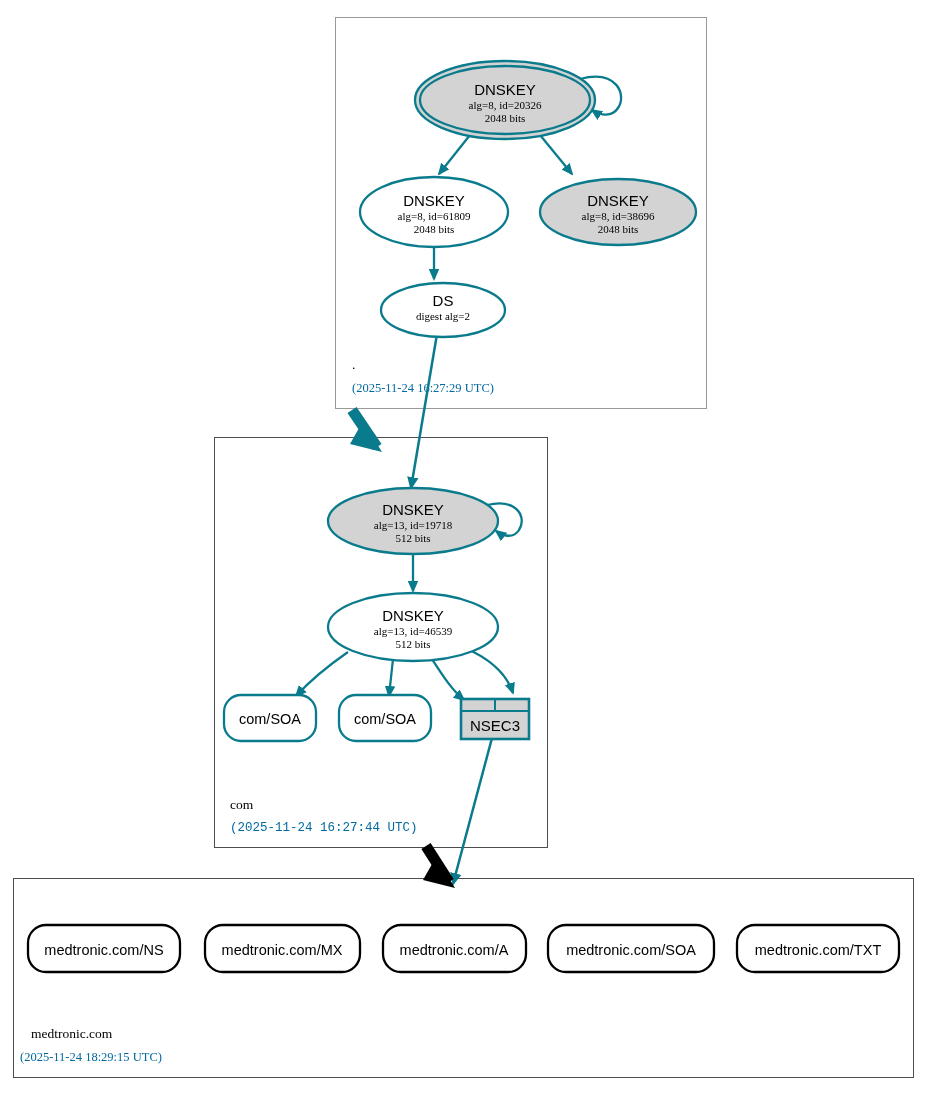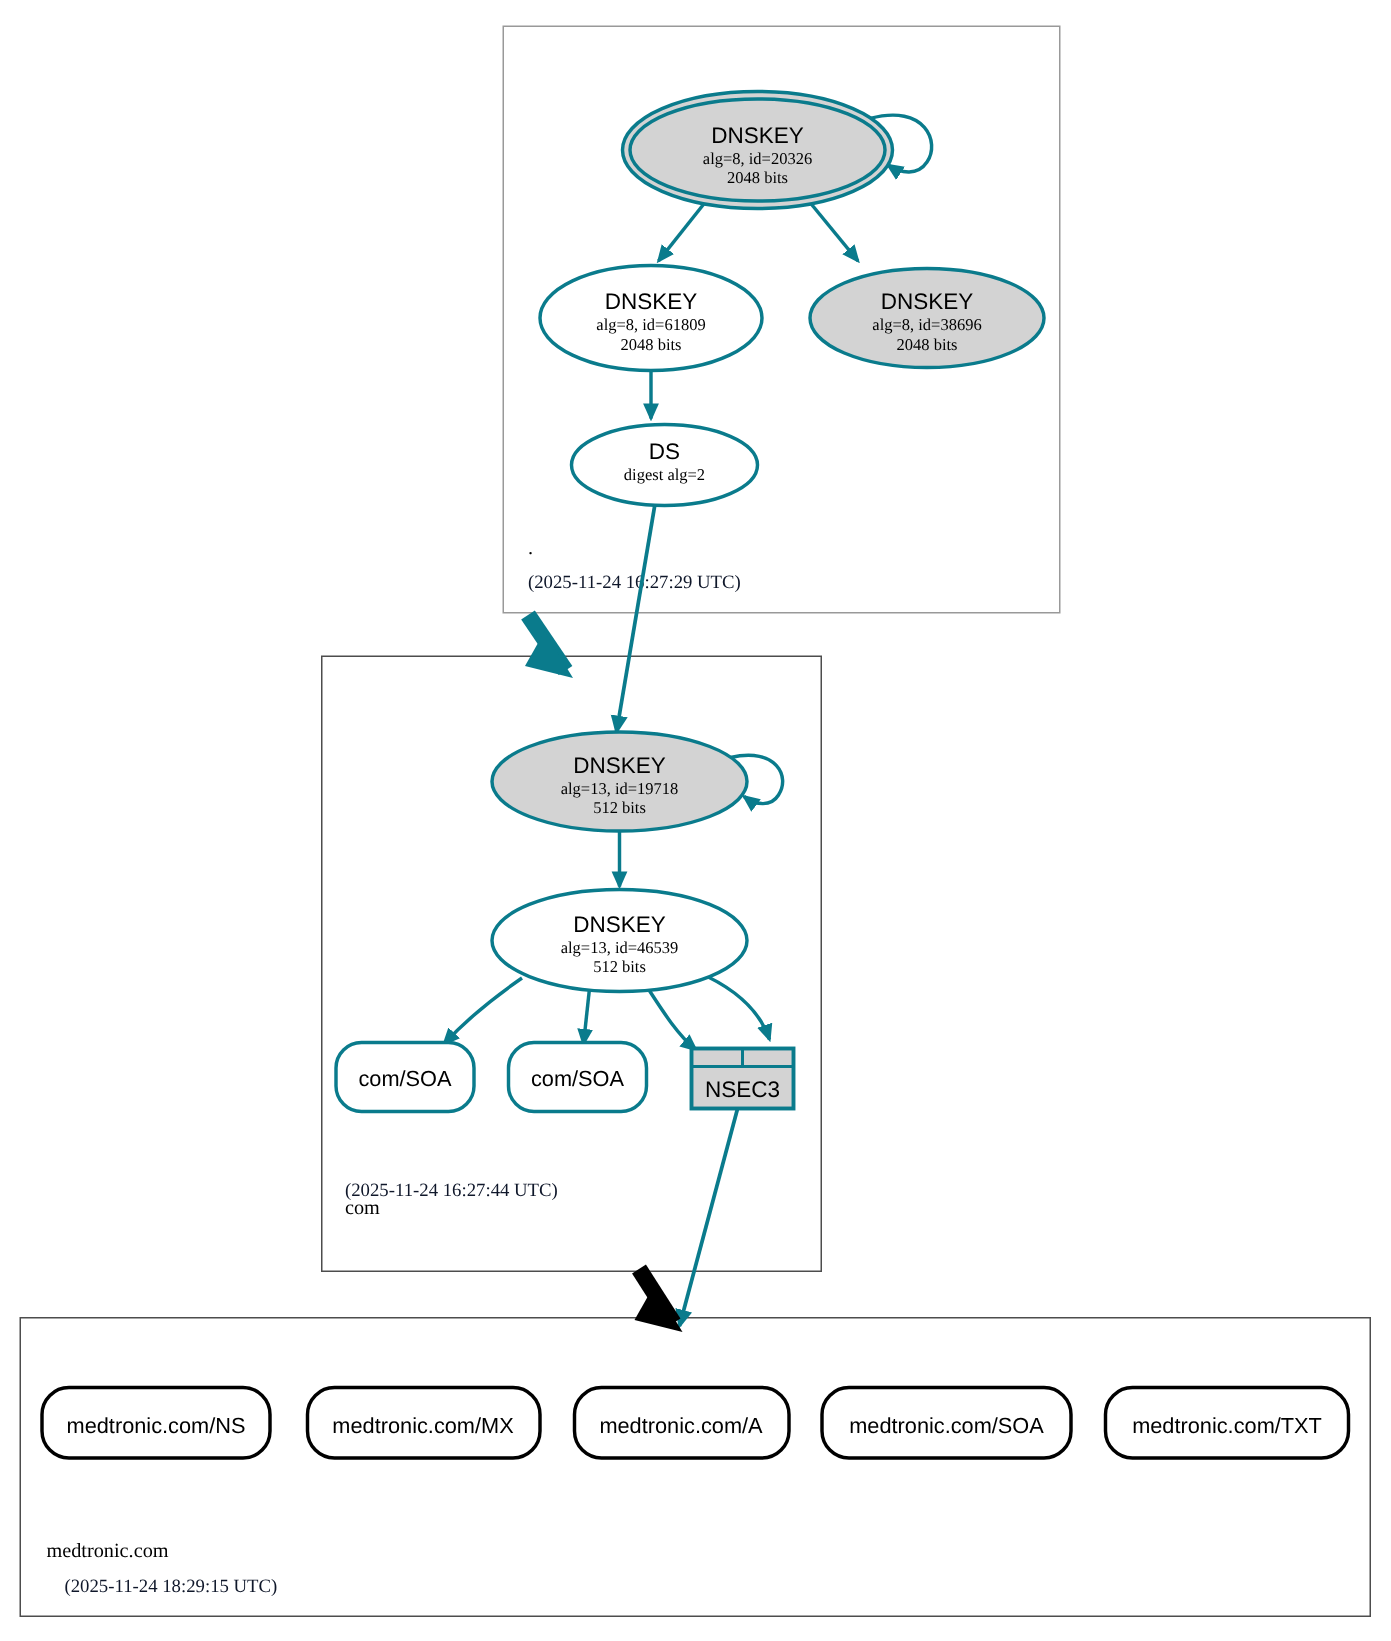--- a/index.html
+++ b/index.html
@@ -3,42 +3,42 @@
 <meta charset="utf-8">
 <title>DNSSEC Authentication Chain</title>
 <style>
   html,body{margin:0;padding:0;background:#ffffff;}
   body{width:927px;height:1094px;position:relative;overflow:hidden;
        font-family:"Liberation Sans", sans-serif;color:#000;}
   #stage{position:absolute;left:0;top:0;width:927px;height:1094px;}
   svg#graph{position:absolute;left:0;top:0;width:927px;height:1094px;}
   .zone-box{position:absolute;box-sizing:border-box;background:transparent;}
   .zone-label{position:absolute;font-family:"Liberation Serif", serif;font-size:13.5px;color:#000;white-space:nowrap;}
-  .zone-time{position:absolute;font-family:"Liberation Serif", serif;font-size:12.5px;color:#0f172a;white-space:nowrap;}
+  .zone-time{position:absolute;font-family:"Liberation Serif", serif;font-size:12.5px;color:#0369a1;white-space:nowrap;}
   .nd-title{font-family:"Liberation Sans", sans-serif;font-size:15px;}
   .nd-sub{font-family:"Liberation Serif", serif;font-size:11px;}
   .rr-label{font-family:"Liberation Sans", sans-serif;font-size:14.5px;}
   .nsec-label{font-family:"Liberation Sans", sans-serif;font-size:15px;}
 </style>
 </head>
 <body>
 
 <div id="stage">
 
   <div class="zone-box" style="left:335px;top:17px;width:372px;height:392px;border:1.3px solid #999999;"></div>
   <div class="zone-label" style="left:352px;top:357px;">.</div>
   <div class="zone-time" style="left:352px;top:381px;">(2025-11-24 16:27:29 UTC)</div>
 
   <div class="zone-box" style="left:214px;top:437px;width:334px;height:411px;border:1.3px solid #4d4d4d;"></div>
   <div class="zone-label" style="left:230px;top:797px;text-align:center;">com</div>
-  <div class="zone-time" style="left:230px;top:786px;">(2025-11-24 16:27:44 UTC)</div>
+  <div class="zone-time" style="left:230px;top:821px;font-family:Liberation Mono, monospace;">(2025-11-24 16:27:44 UTC)</div>
 
   <div class="zone-box" style="left:13px;top:878px;width:901px;height:200px;border:1.3px solid #4d4d4d;"></div>
   <div class="zone-label" style="left:31px;top:1026px;text-align:center;">medtronic.com</div>
-  <div class="zone-time" style="left:43px;top:1050px;">(2025-11-24 18:29:15 UTC)</div>
+  <div class="zone-time" style="left:20px;top:1050px;">(2025-11-24 18:29:15 UTC)</div>
 
   <svg id="graph" viewBox="0 0 927 1094" xmlns="http://www.w3.org/2000/svg">
     <defs>
       <marker id="arrow-teal" viewBox="0 0 10 10" refX="8.4" refY="5" markerWidth="5.2" markerHeight="5.2" orient="auto-start-reverse">
         <path d="M 0 0.6 L 10 5 L 0 9.4 z" fill="#0a7b8c"></path>
       </marker>
       <marker id="arrow-teal-sm" viewBox="0 0 10 10" refX="8.4" refY="5" markerWidth="4.4" markerHeight="4.4" orient="auto-start-reverse">
         <path d="M 0 0.6 L 10 5 L 0 9.4 z" fill="#0a7b8c"></path>
       </marker>
     </defs>

